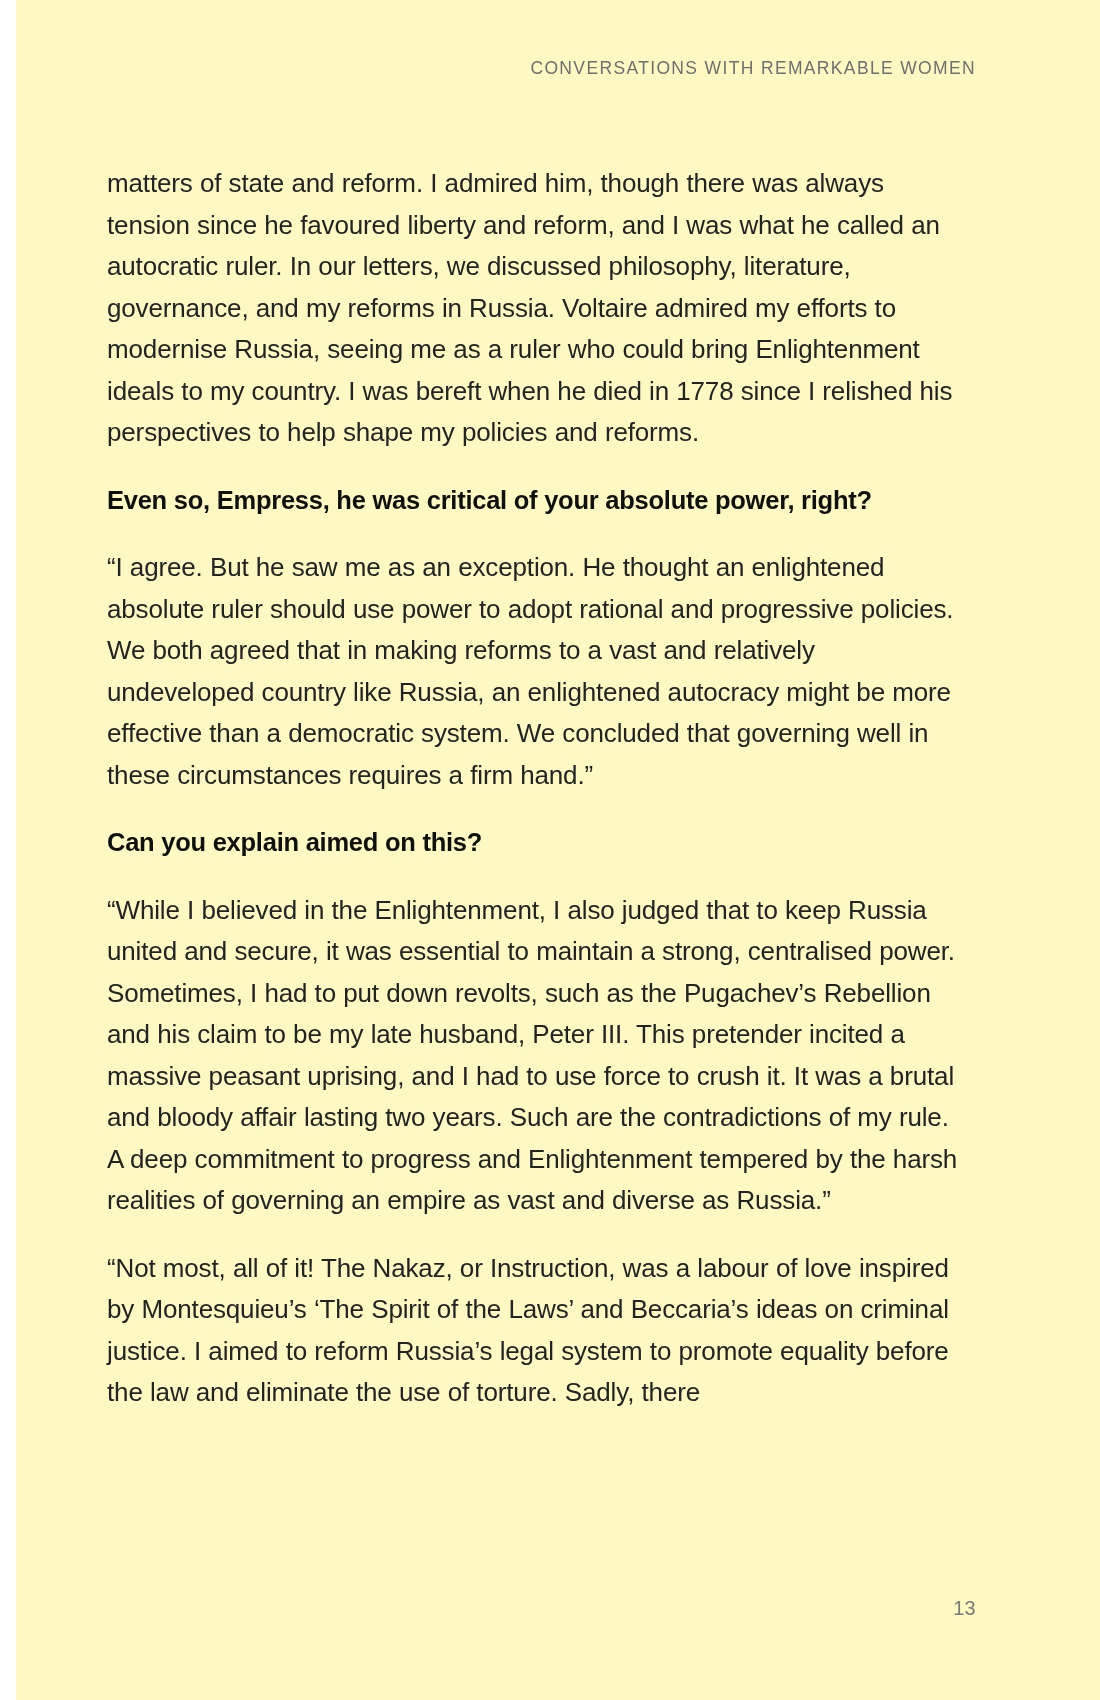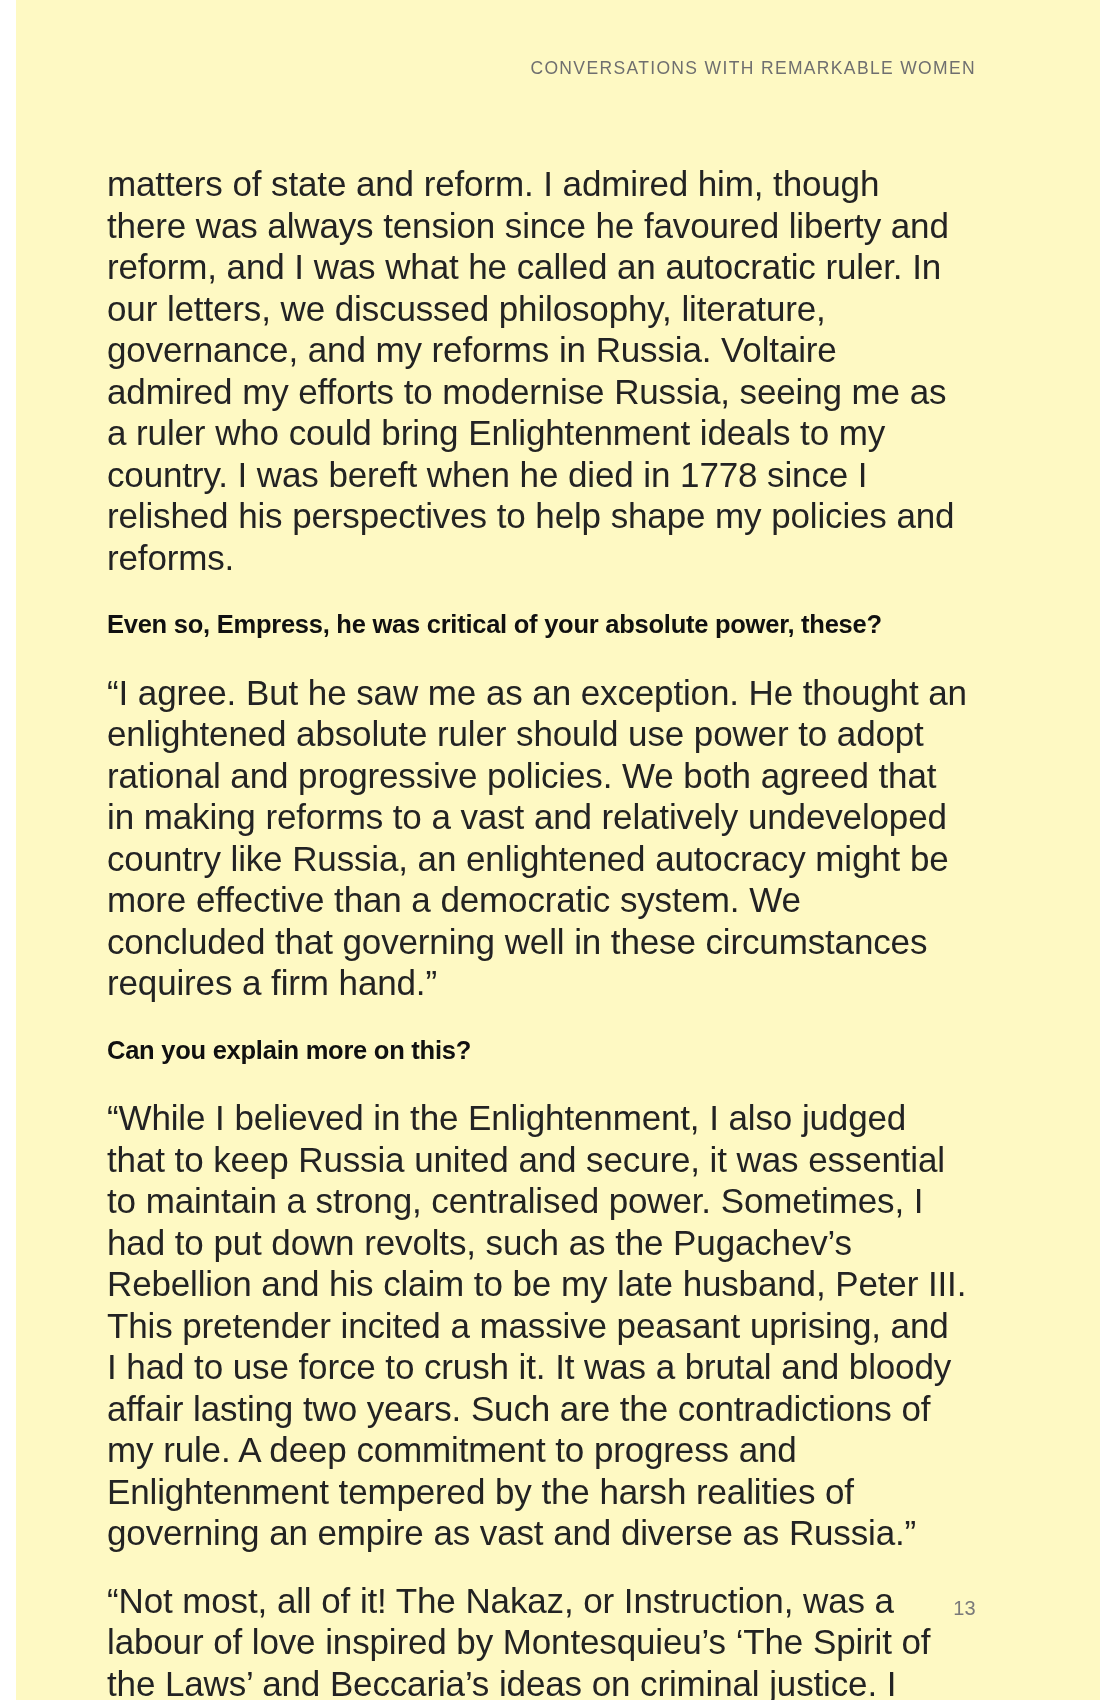--- a/index.html
+++ b/index.html
@@ -42,21 +42,21 @@
   
   .content {
     position: absolute;
     top: 163px;
     left: 91px;
     width: 860px;
   }
 
   p.body-text {
     margin: 0 0 26px 0;
-    font-size: 35px;
+    font-size: 26px;
     line-height: 41.5px;
     color: #232323;
     font-weight: 400;
     letter-spacing: -0.15px;
     word-spacing: 0.2px;
     text-align: left;
   }
 
   p.question {
     margin: 0 0 26px 0;
@@ -85,22 +85,22 @@
 </style>
 </head>
 <body>
 
 <div class="page">
 
   <div class="running-header">CONVERSATIONS WITH REMARKABLE WOMEN</div>
 
   <div class="content">
     <p class="body-text">matters of state and reform. I admired him, though there was always tension since he favoured liberty and reform, and I was what he called an autocratic ruler. In our letters, we discussed philosophy, literature, governance, and my reforms in Russia. Voltaire admired my efforts to modernise Russia, seeing me as a ruler who could bring Enlightenment ideals to my country. I was bereft when he died in 1778 since I relished his perspectives to help shape my policies and reforms.</p>
-    <p class="question">Even so, Empress, he was critical of your absolute power, these?</p>
+    <p class="question">Even so, Empress, he was critical of your absolute power, right?</p>
     <p class="body-text">“I agree. But he saw me as an exception. He thought an enlightened absolute ruler should use power to adopt rational and progressive policies. We both agreed that in making reforms to a vast and relatively undeveloped country like Russia, an enlightened autocracy might be more effective than a democratic system. We concluded that governing well in these circumstances requires a firm hand.”</p>
-    <p class="question">Can you explain more on this?</p>
+    <p class="question">Can you explain aimed on this?</p>
     <p class="body-text">“While I believed in the Enlightenment, I also judged that to keep Russia united and secure, it was essential to maintain a strong, centralised power. Sometimes, I had to put down revolts, such as the Pugachev’s Rebellion and his claim to be my late husband, Peter III. This pretender incited a massive peasant uprising, and I had to use force to crush it. It was a brutal and bloody affair lasting two years. Such are the contradictions of my rule. A deep commitment to progress and Enlightenment tempered by the harsh realities of governing an empire as vast and diverse as Russia.”</p>
     <p class="body-text">“Not most, all of it! The Nakaz, or Instruction, was a labour of love inspired by Montesquieu’s ‘The Spirit of the Laws’ and Beccaria’s ideas on criminal justice. I aimed to reform Russia’s legal system to promote equality before the law and eliminate the use of torture. Sadly, there</p>
   </div>
 
   <div class="page-number">13</div>
 
 </div>
 
 </body></html>

